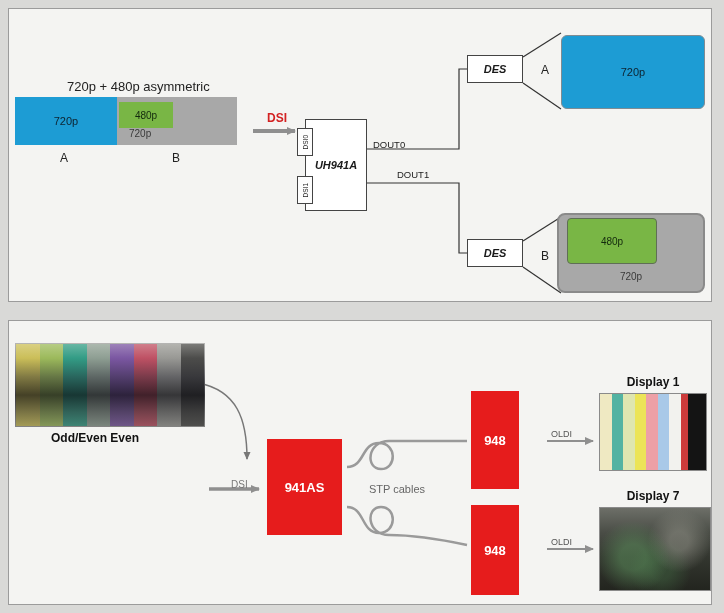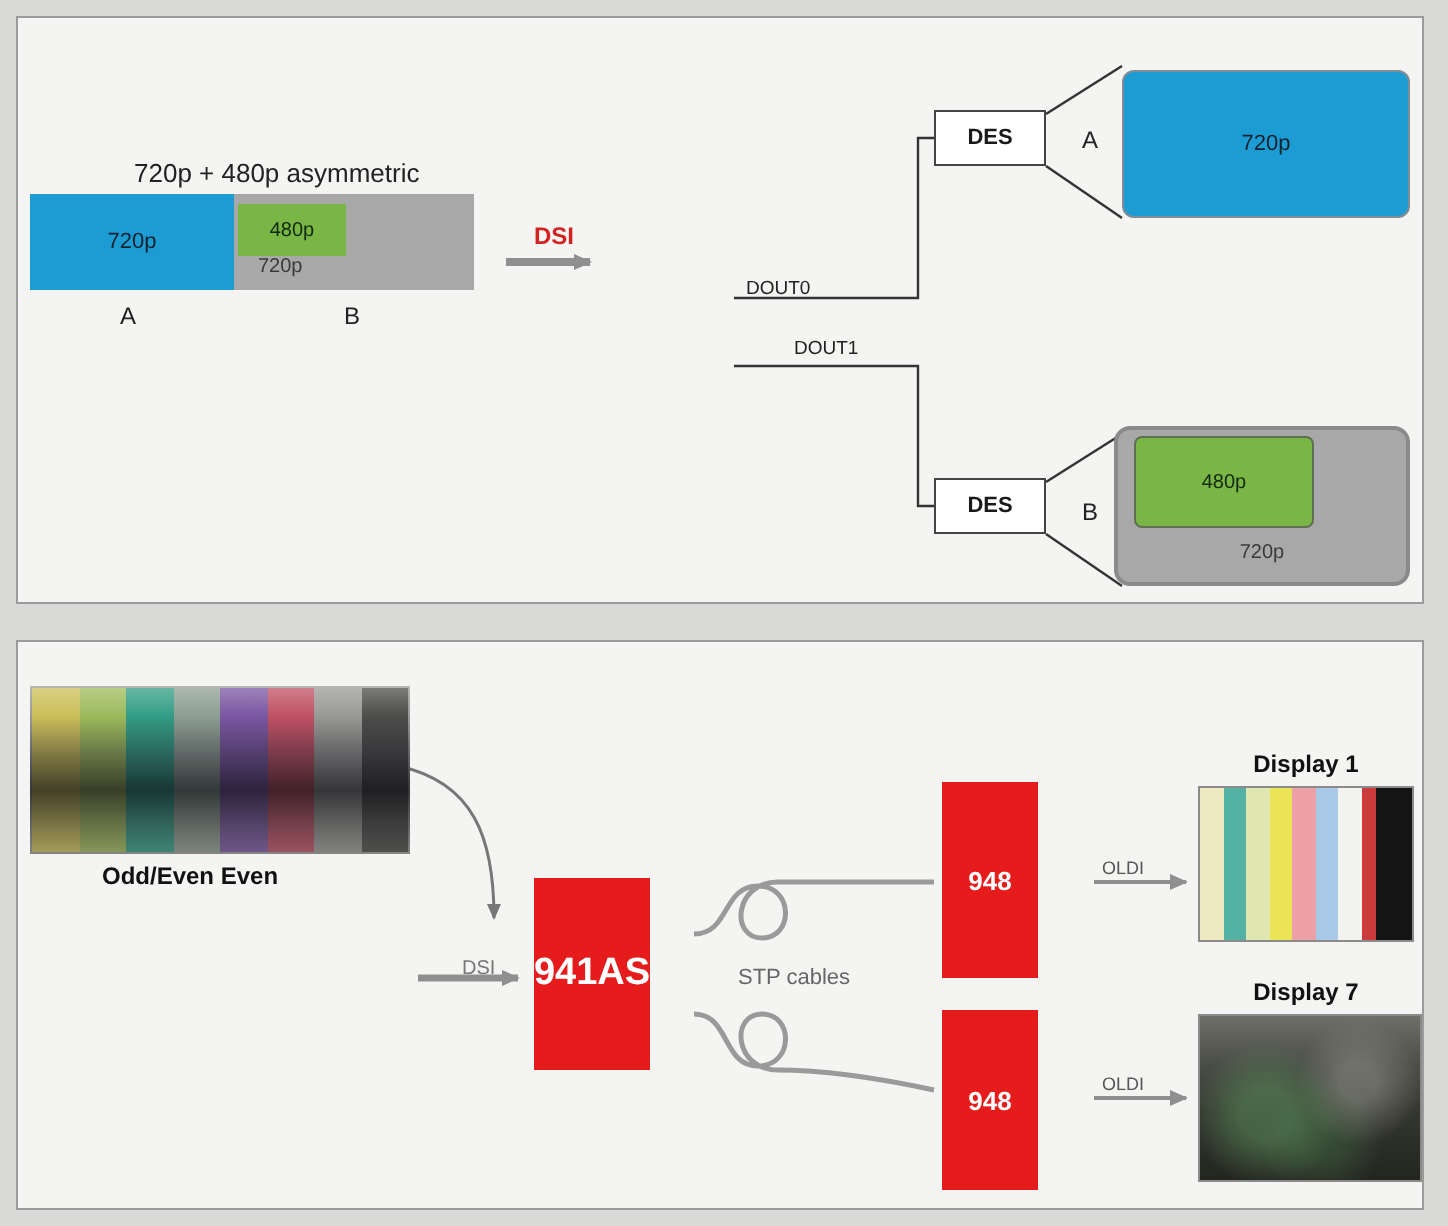--- a/index.html
+++ b/index.html
@@ -30,41 +30,41 @@
   .dsi-big { left:258px; top:102px; font-size:12px; font-weight:bold; }
   .chip { left:296px; top:110px; width:62px; height:92px; background:#fff; border:1px solid #444; }
   .chip-name { width:100%; height:100%; font-size:11px; font-style:italic; font-weight:bold; }
   .port { position:absolute; left:-9px; width:16px; height:28px; background:#fdfdfd; border:1px solid #444;
           display:flex; align-items:center; justify-content:center; }
   .port span { writing-mode:vertical-rl; transform:rotate(180deg); font-size:6.5px; color:#222; }
   .port0 { top:8px; } .port1 { top:56px; }
   .dout-label { font-size:9.5px; color:#222; }
   .dout0 { left:364px; top:130px; } .dout1 { left:364px; top:160px;padding-left:24px; }
   .des-box { width:56px; height:28px; background:#fff; border:1px solid #444;
-             font-size:11px; font-weight:bold; }
+             font-size:11px; font-style:italic; font-weight:bold; }
   .des-top { left:458px; top:46px; } .des-bottom { left:458px; top:230px; }
   .branch-label { font-size:12px; color:#222; }
   .branch-a { left:532px; top:54px; } .branch-b { left:532px; top:240px; }
   .display-top { left:552px; top:26px; width:144px; height:74px; border:1px solid #7f8c93;
                  border-radius:6px; font-size:11px; color:#0d2330; }
   .display-bot { left:548px; top:204px; width:148px; height:80px; border:2px solid #8a8a8a; border-radius:8px; }
   .display-bot-green { left:8px; top:3px; width:90px; height:46px; border:1px solid #5f6f55;
                        border-radius:4px; font-size:10px; color:#13290d; }
   .display-bot-label { left:0; top:56px; width:100%; text-align:center; font-size:10px; color:#3a3a3a; }
 
   
   .split-img { left:6px; top:22px; width:190px; height:84px; display:flex; overflow:hidden; border:1px solid #9a9a9a; }
   .split-overlay { position:absolute; left:6px; top:22px; width:190px; height:84px; pointer-events:none;
     background:linear-gradient(180deg,
       rgba(245,245,240,0.30) 0%, rgba(120,120,120,0.05) 18%,
       rgba(35,35,45,0.45) 40%, rgba(15,15,20,0.72) 62%,
       rgba(50,50,52,0.55) 82%, rgba(90,90,88,0.35) 100%); }
   .split-caption { left:42px; top:110px; font-size:12px; font-weight:bold; color:#111; }
   .soc   { left:118px; top:118px; width:80px; height:96px; color:#fff; font-size:11px; font-weight:bold; }
-  .ser   { left:258px; top:118px; width:58px; height:96px; color:#fff; font-size:19px; font-weight:bold; }
+  .ser   { left:258px; top:118px; width:75px; height:96px; color:#fff; font-size:13px; font-weight:bold; }
   .dsi-small { left:222px; top:158px; font-size:10px; color:#777; }
   .stp-label { left:360px; top:162px; font-size:11px; color:#666; }
   .des948 { width:48px; color:#fff; font-size:13px; font-weight:bold; }
   .des948-top { left:462px; top:70px;  height:98px; }
   .des948-bot { left:462px; top:184px; height:90px; }
   .oldi { font-size:9px; color:#555; }
   .oldi-top { left:542px; top:108px; } .oldi-bot { left:542px; top:216px; }
   .disp-title { width:110px; text-align:center; font-size:12px; font-weight:bold; color:#111; }
   .disp1-title { left:589px; top:54px; } .disp2-title { left:589px; top:168px; }
   .disp1-bars { left:590px; top:72px; width:108px; height:78px; display:flex; border:1px solid #8a8a8a; }
@@ -102,20 +102,29 @@
   <div class="abs src-gray" style="background: rgb(168, 168, 168);">
     <div class="abs center src-green" style="background: rgb(121, 182, 69);">480p</div>
     <div class="abs src-gray-label">720p</div>
   </div>
 
   <div class="abs ab-label label-a">A</div>
   <div class="abs ab-label label-b">B</div>
 
   <div class="abs dsi-big" style="color: rgb(211, 34, 34);">DSI</div>
 
+  <div class="abs chip">
+    <div class="center chip-name">UH941A</div>
+    <div class="port port0">
+      <span>DSI0</span>
+    </div>
+    <div class="port port1">
+      <span>DSI1</span>
+    </div>
+  </div>
 
   <div class="abs dout-label dout0">DOUT0</div>
   <div class="abs dout-label dout1">DOUT1</div>
 
   <div class="abs center des-box des-top">DES</div>
   <div class="abs center des-box des-bottom">DES</div>
 
   <div class="abs branch-label branch-a">A</div>
   <div class="abs branch-label branch-b">B</div>
 

